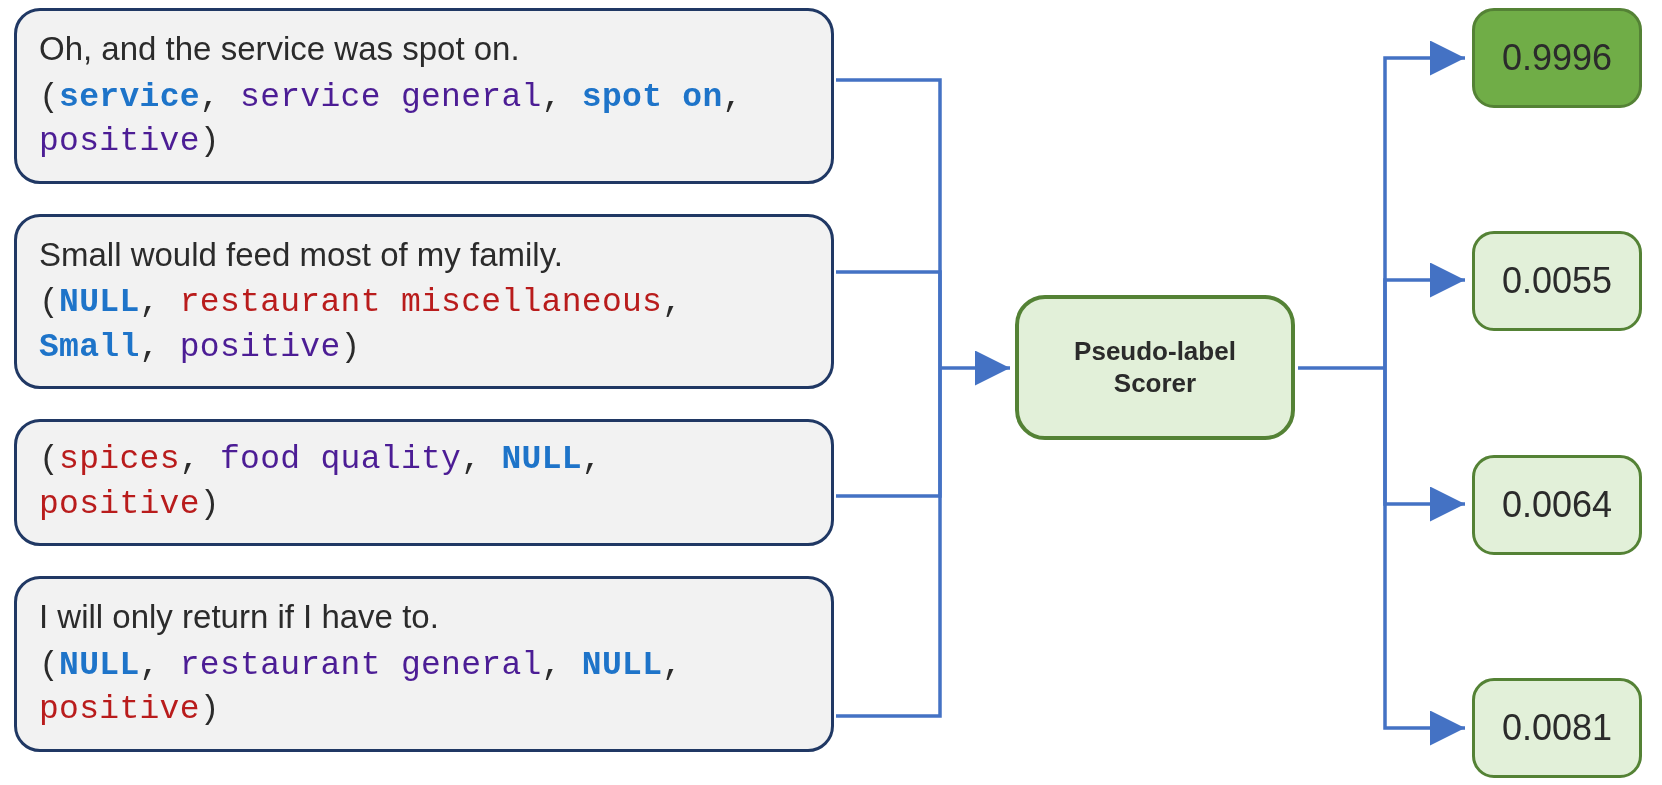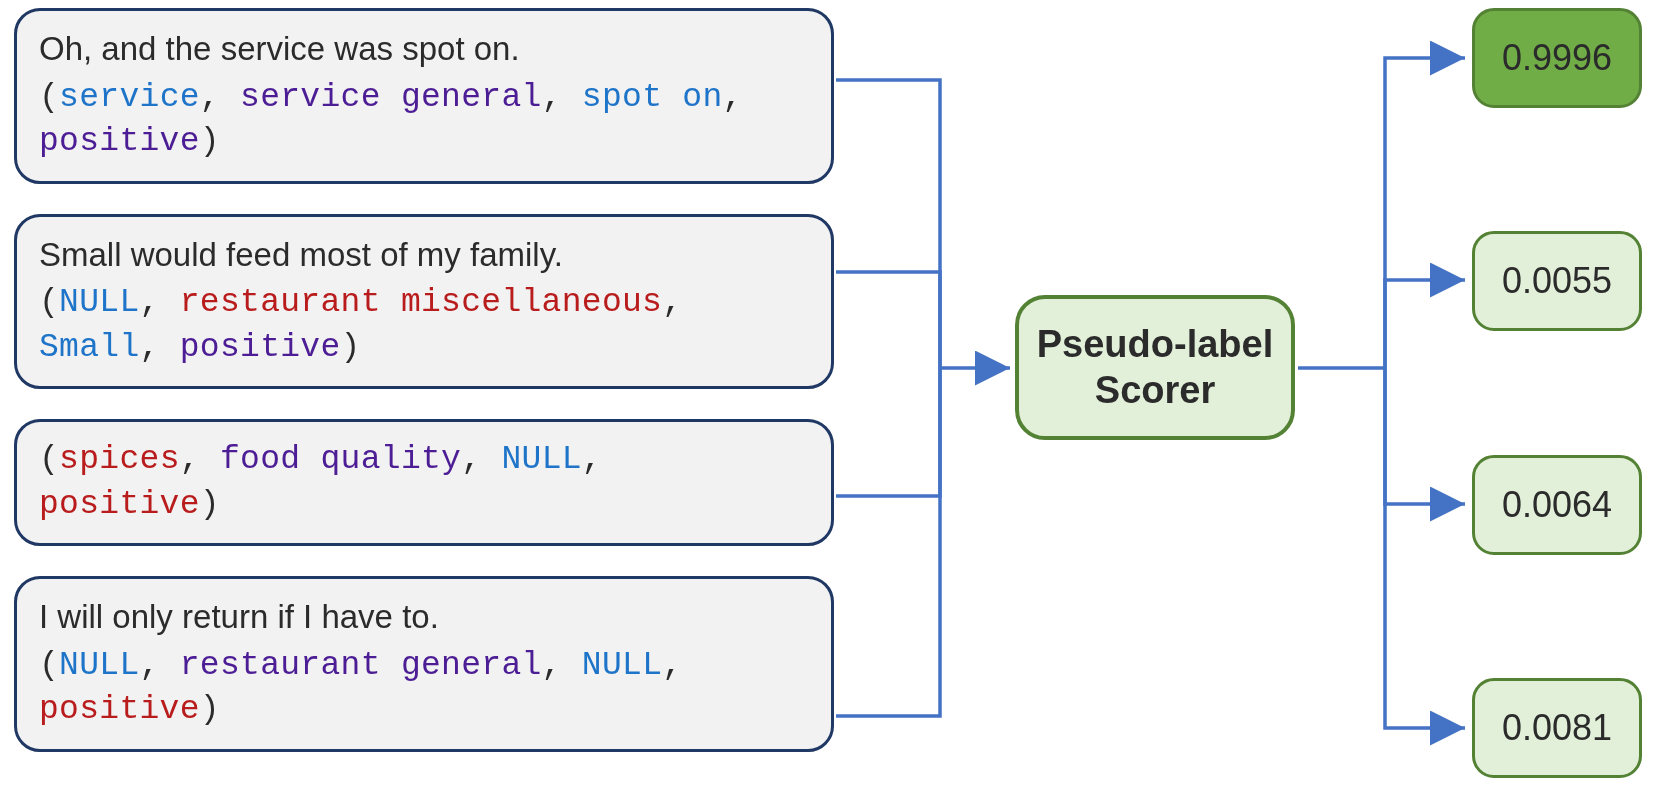--- a/index.html
+++ b/index.html
@@ -38,39 +38,39 @@
   }
   .input-card .tuple {
     display: block;
     font-family: "Courier New", Courier, monospace;
     font-size: 33px;
     letter-spacing: 0.3px;
   }
 
   .blue  { color: #4c1d95; }
   .red   { color: #b91c1c; }
-  .blue-bold { color: #1e74c9; font-weight: normal; }
+  .blue-bold { color: #1e74c9; font-weight: bold; }
   .paren { color: #2b2b2b; font-family: inherit; }
   .comma { color: #2b2b2b; }
 
   .scorer-box {
     position: absolute;
     left: 1015px;
     top: 295px;
     width: 280px;
     height: 145px;
     background: #E2F0D9;
     border: 4px solid #548235;
     border-radius: 30px;
     display: flex;
     align-items: center;
     justify-content: center;
     text-align: center;
     color: #2b2b2b;
-    font-size: 38px;
+    font-size: 26px;
     font-weight: bold;
     line-height: 1.2;
   }
 
   .outputs-col {
     position: absolute;
     left: 1472px;
     top: 8px;
     width: 180px;
     height: 770px;

